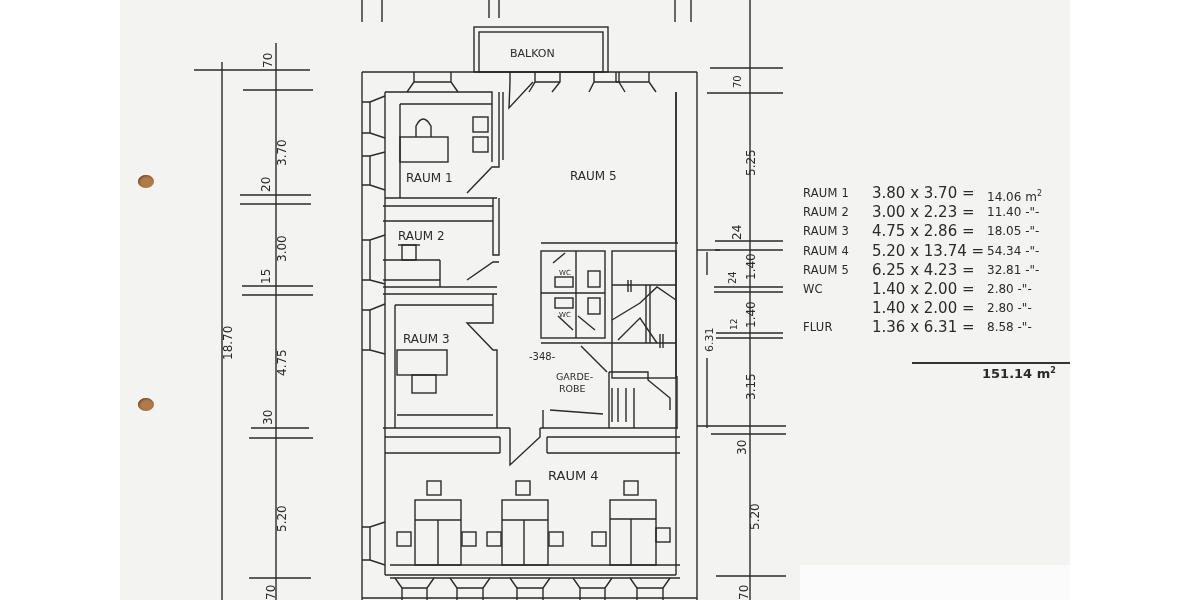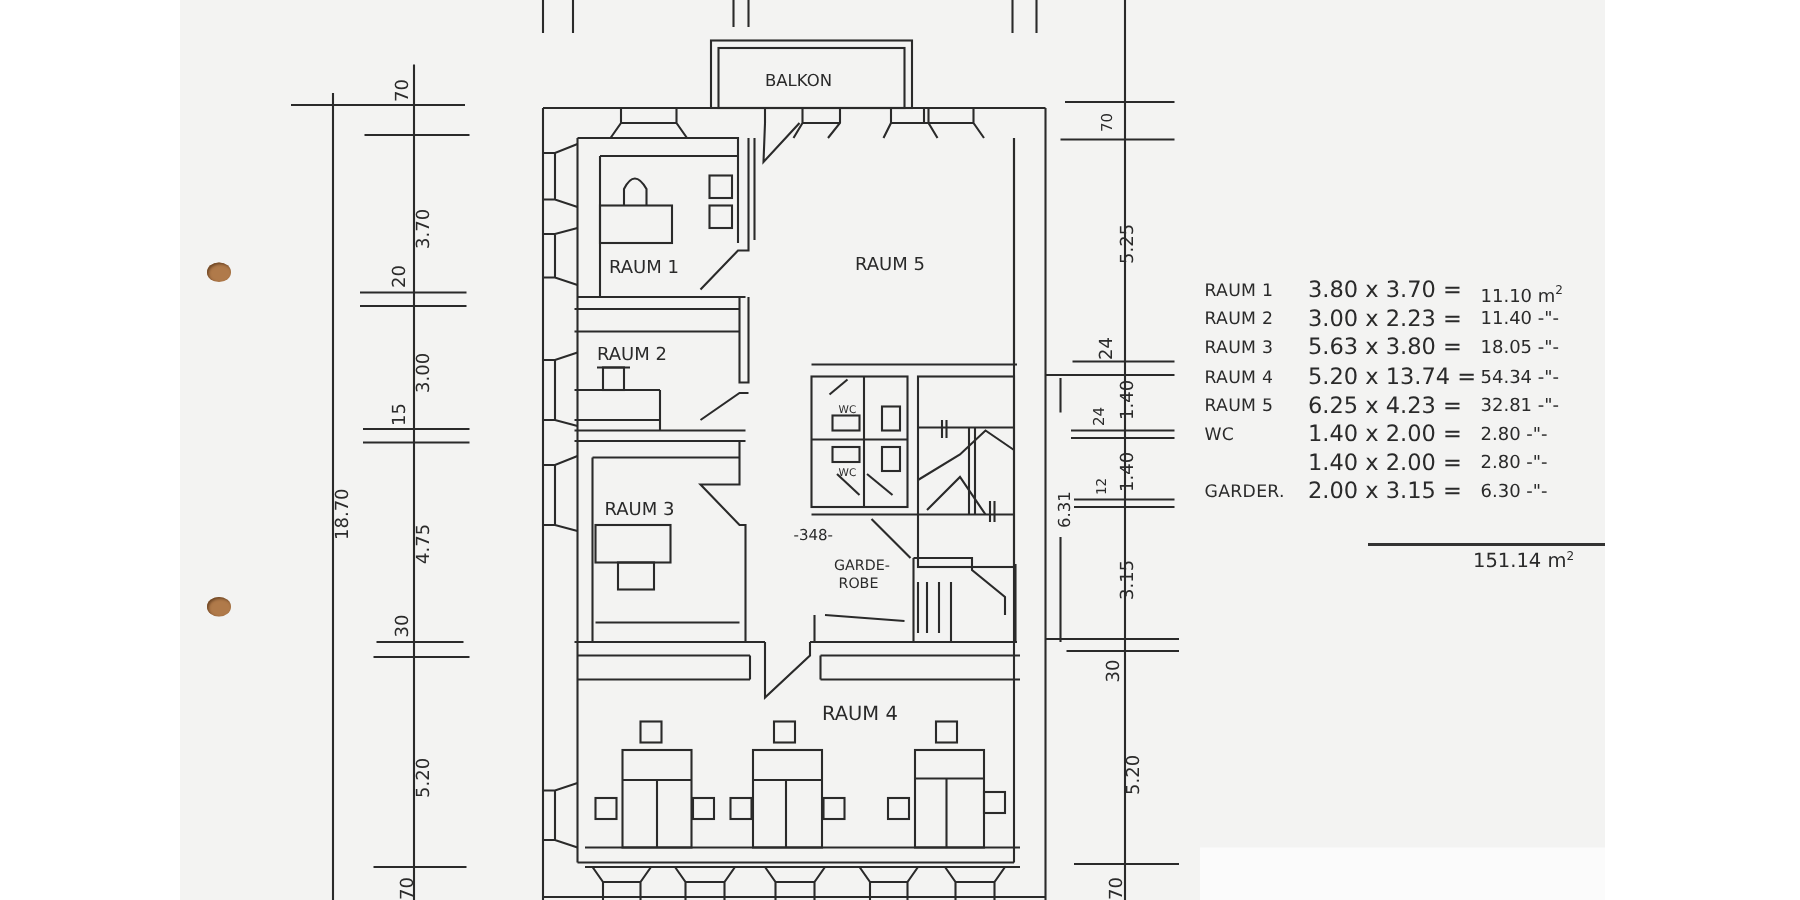--- a/index.html
+++ b/index.html
@@ -8,21 +8,21 @@
   .paper-right-white { position: absolute; left: 800px; top: 565px; width: 270px; height: 35px; background: #fbfbfb; }
   .hole { position: absolute; width: 16px; height: 13px; border-radius: 50%; background: #b07a4a; box-shadow: inset 1px 1px 2px #6b4424; }
   svg { position: absolute; left: 0; top: 0; }
   .hand { font-family: "DejaVu Sans", sans-serif; fill: #2a2a2a; }
   .table { position: absolute; left: 803px; top: 184px; width: 270px; font-family: "DejaVu Sans", sans-serif; color: #2a2a2a; font-size: 12px; }
   .row { position: relative; height: 19.2px; line-height: 19.2px; white-space: nowrap; }
   .row .name { position: absolute; left: 0; font-size: 11.5px; letter-spacing: 0.2px; }
   .row .dims { position: absolute; left: 69px; font-size: 15px; }
   .row .area { position: absolute; left: 184px; font-size: 12px; }
   .rule { position: absolute; left: 912px; top: 362px; width: 158px; height: 1.5px; background: #333; }
-  .total { position: absolute; left: 982px; top: 366px; font-size: 13px; color: #2a2a2a; }
+  .total { position: absolute; left: 982px; top: 366px; font-size: 13px; color: #2a2a2a; font-weight: bold; }
   .total sup, .row sup { font-size: 8px; }
 </style>
 </head>
 <body>
 
 <div class="paper"></div>
 <div class="hole" style="left:138px;top:175px;"></div>
 <div class="hole" style="left:138px;top:398px;"></div>
 
 <svg width="1200" height="600" viewBox="0 0 1200 600" stroke="#2a2a2a" fill="none" stroke-width="1.4">
@@ -261,30 +261,30 @@
     <text transform="translate(713,352) rotate(-90)" font-size="11">6.31</text>
   </g>
 </svg>
 
 <div class="paper-right-white"></div>
 
 <div class="table">
   <div class="row">
     <span class="name">RAUM 1</span>
     <span class="dims">3.80 x 3.70 =</span>
-    <span class="area"><span>11.10</span> <span>m</span><sup>2</sup></span>
+    <span class="area"><span>14.06</span> <span>m</span><sup>2</sup></span>
   </div>
   <div class="row">
     <span class="name">RAUM 2</span>
     <span class="dims">3.00 x 2.23 =</span>
     <span class="area">11.40 -"-</span>
   </div>
   <div class="row">
     <span class="name">RAUM 3</span>
-    <span class="dims">5.63 x 3.80 =</span>
+    <span class="dims">4.75 x 2.86 =</span>
     <span class="area">18.05 -"-</span>
   </div>
   <div class="row">
     <span class="name">RAUM 4</span>
     <span class="dims">5.20 x 13.74 =</span>
     <span class="area">54.34 -"-</span>
   </div>
   <div class="row">
     <span class="name">RAUM 5</span>
     <span class="dims">6.25 x 4.23 =</span>
@@ -294,19 +294,19 @@
     <span class="name">WC</span>
     <span class="dims">1.40 x 2.00 =</span>
     <span class="area">2.80 -"-</span>
   </div>
   <div class="row">
     <span class="name"></span>
     <span class="dims">1.40 x 2.00 =</span>
     <span class="area">2.80 -"-</span>
   </div>
   <div class="row">
-    <span class="name">GARDER.</span>
-    <span class="dims">2.00 x 3.15 =</span>
-    <span class="area">6.30 -"-</span>
+    <span class="name">FLUR</span>
+    <span class="dims">1.36 x 6.31 =</span>
+    <span class="area">8.58 -"-</span>
   </div>
 </div>
 <div class="rule"></div>
 <div class="total"><span>151.14 m</span><sup>2</sup></div>
 
 </body></html>

